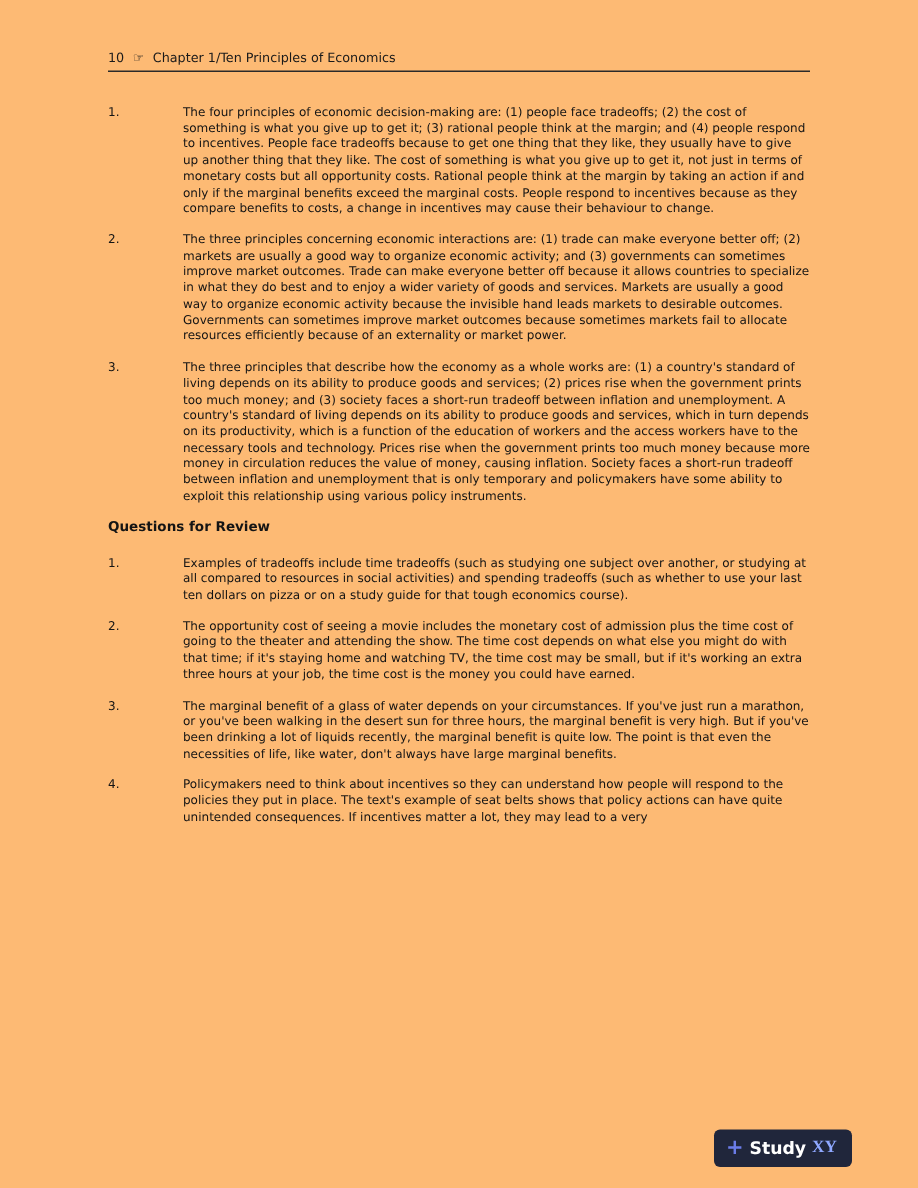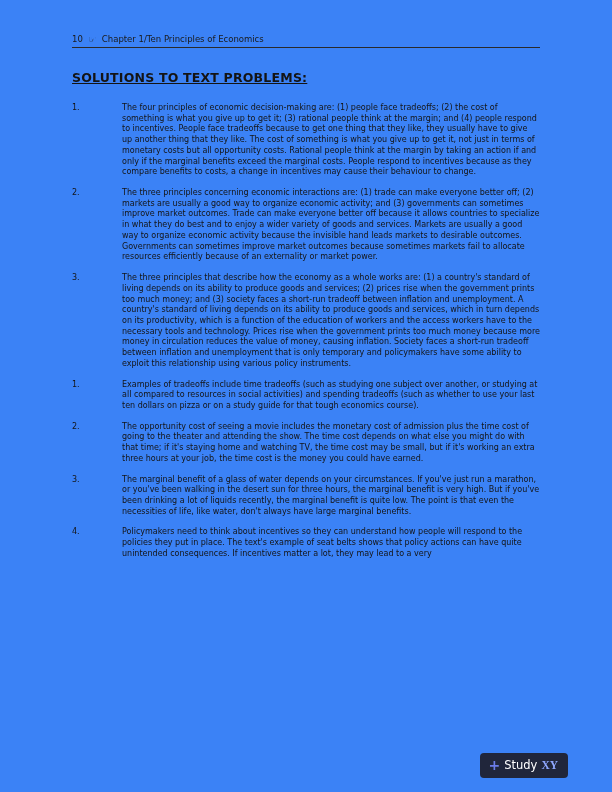--- a/index.html
+++ b/index.html
@@ -7,21 +7,21 @@
   body {
     width: 612px;
     height: 792px;
     font-family: "DejaVu Sans", sans-serif;
     color: #141414;
   }
   .page {
     position: relative;
     width: 612px;
     height: 792px;
-    background: #3b82f6;
+    background: #fdba74;
     padding: 34px 72px 0 72px;
     overflow: hidden;
   }
   .running-header {
     font-size: 8.5px;
     color: #1a1a1a;
     padding-bottom: 3px;
     border-bottom: 1px solid #2a2a2a;
     margin-bottom: 22px;
   }
@@ -57,52 +57,52 @@
     display: flex;
     align-items: center;
     gap: 4px;
   }
   .brand-logo .plus {
     color: #6b7ce8;
     font-size: 14px;
     font-weight: bold;
     line-height: 12px;
   }
-  .brand-logo .study { color: #ffffff; font-weight: normal; font-size: 11.5px; }
+  .brand-logo .study { color: #ffffff; font-weight: bold; font-size: 11.5px; }
   .brand-logo .xy    { color: #8fa8ff; font-weight: bold; font-size: 11.5px; font-family: Liberation Serif, serif; }
 </style>
 </head>
 <body>
 
 <div class="page">
 
   <div class="running-header">
     <span>10</span>
     <span class="sep">☞</span>
     <span>Chapter 1/Ten Principles of Economics</span>
   </div>
 
-  <div class="doc-title">SOLUTIONS TO TEXT PROBLEMS:</div>
 
 
   <div class="item">
     <span class="num">1.</span>
     <p class="txt">The four principles of economic decision-making are:  (1) people face tradeoffs; (2) the cost of something is what you give up to get it; (3) rational people think at the margin; and (4) people respond to incentives.  People face tradeoffs because to get one thing that they like, they usually have to give up another thing that they like.  The cost of something is what you give up to get it, not just in terms of monetary costs but all opportunity costs. Rational people think at the margin by taking an action if and only if the marginal benefits exceed the marginal costs.  People respond to incentives because as they compare benefits to costs, a change in incentives may cause their behaviour to change.</p>
   </div>
 
   <div class="item">
     <span class="num">2.</span>
     <p class="txt">The three principles concerning economic interactions are:  (1) trade can make everyone better off; (2) markets are usually a good way to organize economic activity; and (3) governments can sometimes improve market outcomes.  Trade can make everyone better off because it allows countries to specialize in what they do best and to enjoy a wider variety of goods and services. Markets are usually a good way to organize economic activity because the invisible hand leads markets to desirable outcomes.  Governments can sometimes improve market outcomes because sometimes markets fail to allocate resources efficiently because of an externality or market power.</p>
   </div>
 
   <div class="item">
     <span class="num">3.</span>
     <p class="txt">The three principles that describe how the economy as a whole works are:  (1) a country's standard of living depends on its ability to produce goods and services; (2) prices rise when the government prints too much money; and (3) society faces a short-run tradeoff between inflation and unemployment.  A country's standard of living depends on its ability to produce goods and services, which in turn depends on its productivity, which is a function of the education of workers and the access workers have to the necessary tools and technology.  Prices rise when the government prints too much money because more money in circulation reduces the value of money, causing inflation.  Society faces a short-run tradeoff between inflation and unemployment that is only temporary and policymakers have some ability to exploit this relationship using various policy instruments.</p>
   </div>
 
+  <div class="section-heading">Questions for Review</div>
 
   <div class="item">
     <span class="num">1.</span>
     <p class="txt">Examples of tradeoffs include time tradeoffs (such as studying one subject over another, or studying at all compared to resources in social activities) and spending tradeoffs (such as whether to use your last ten dollars on pizza or on a study guide for that tough economics course).</p>
   </div>
 
   <div class="item">
     <span class="num">2.</span>
     <p class="txt">The opportunity cost of seeing a movie includes the monetary cost of admission plus the time cost of going to the theater and attending the show.  The time cost depends on what else you might do with that time; if it's staying home and watching TV, the time cost may be small, but if it's working an extra three hours at your job, the time cost is the money you could have earned.</p>
   </div>

